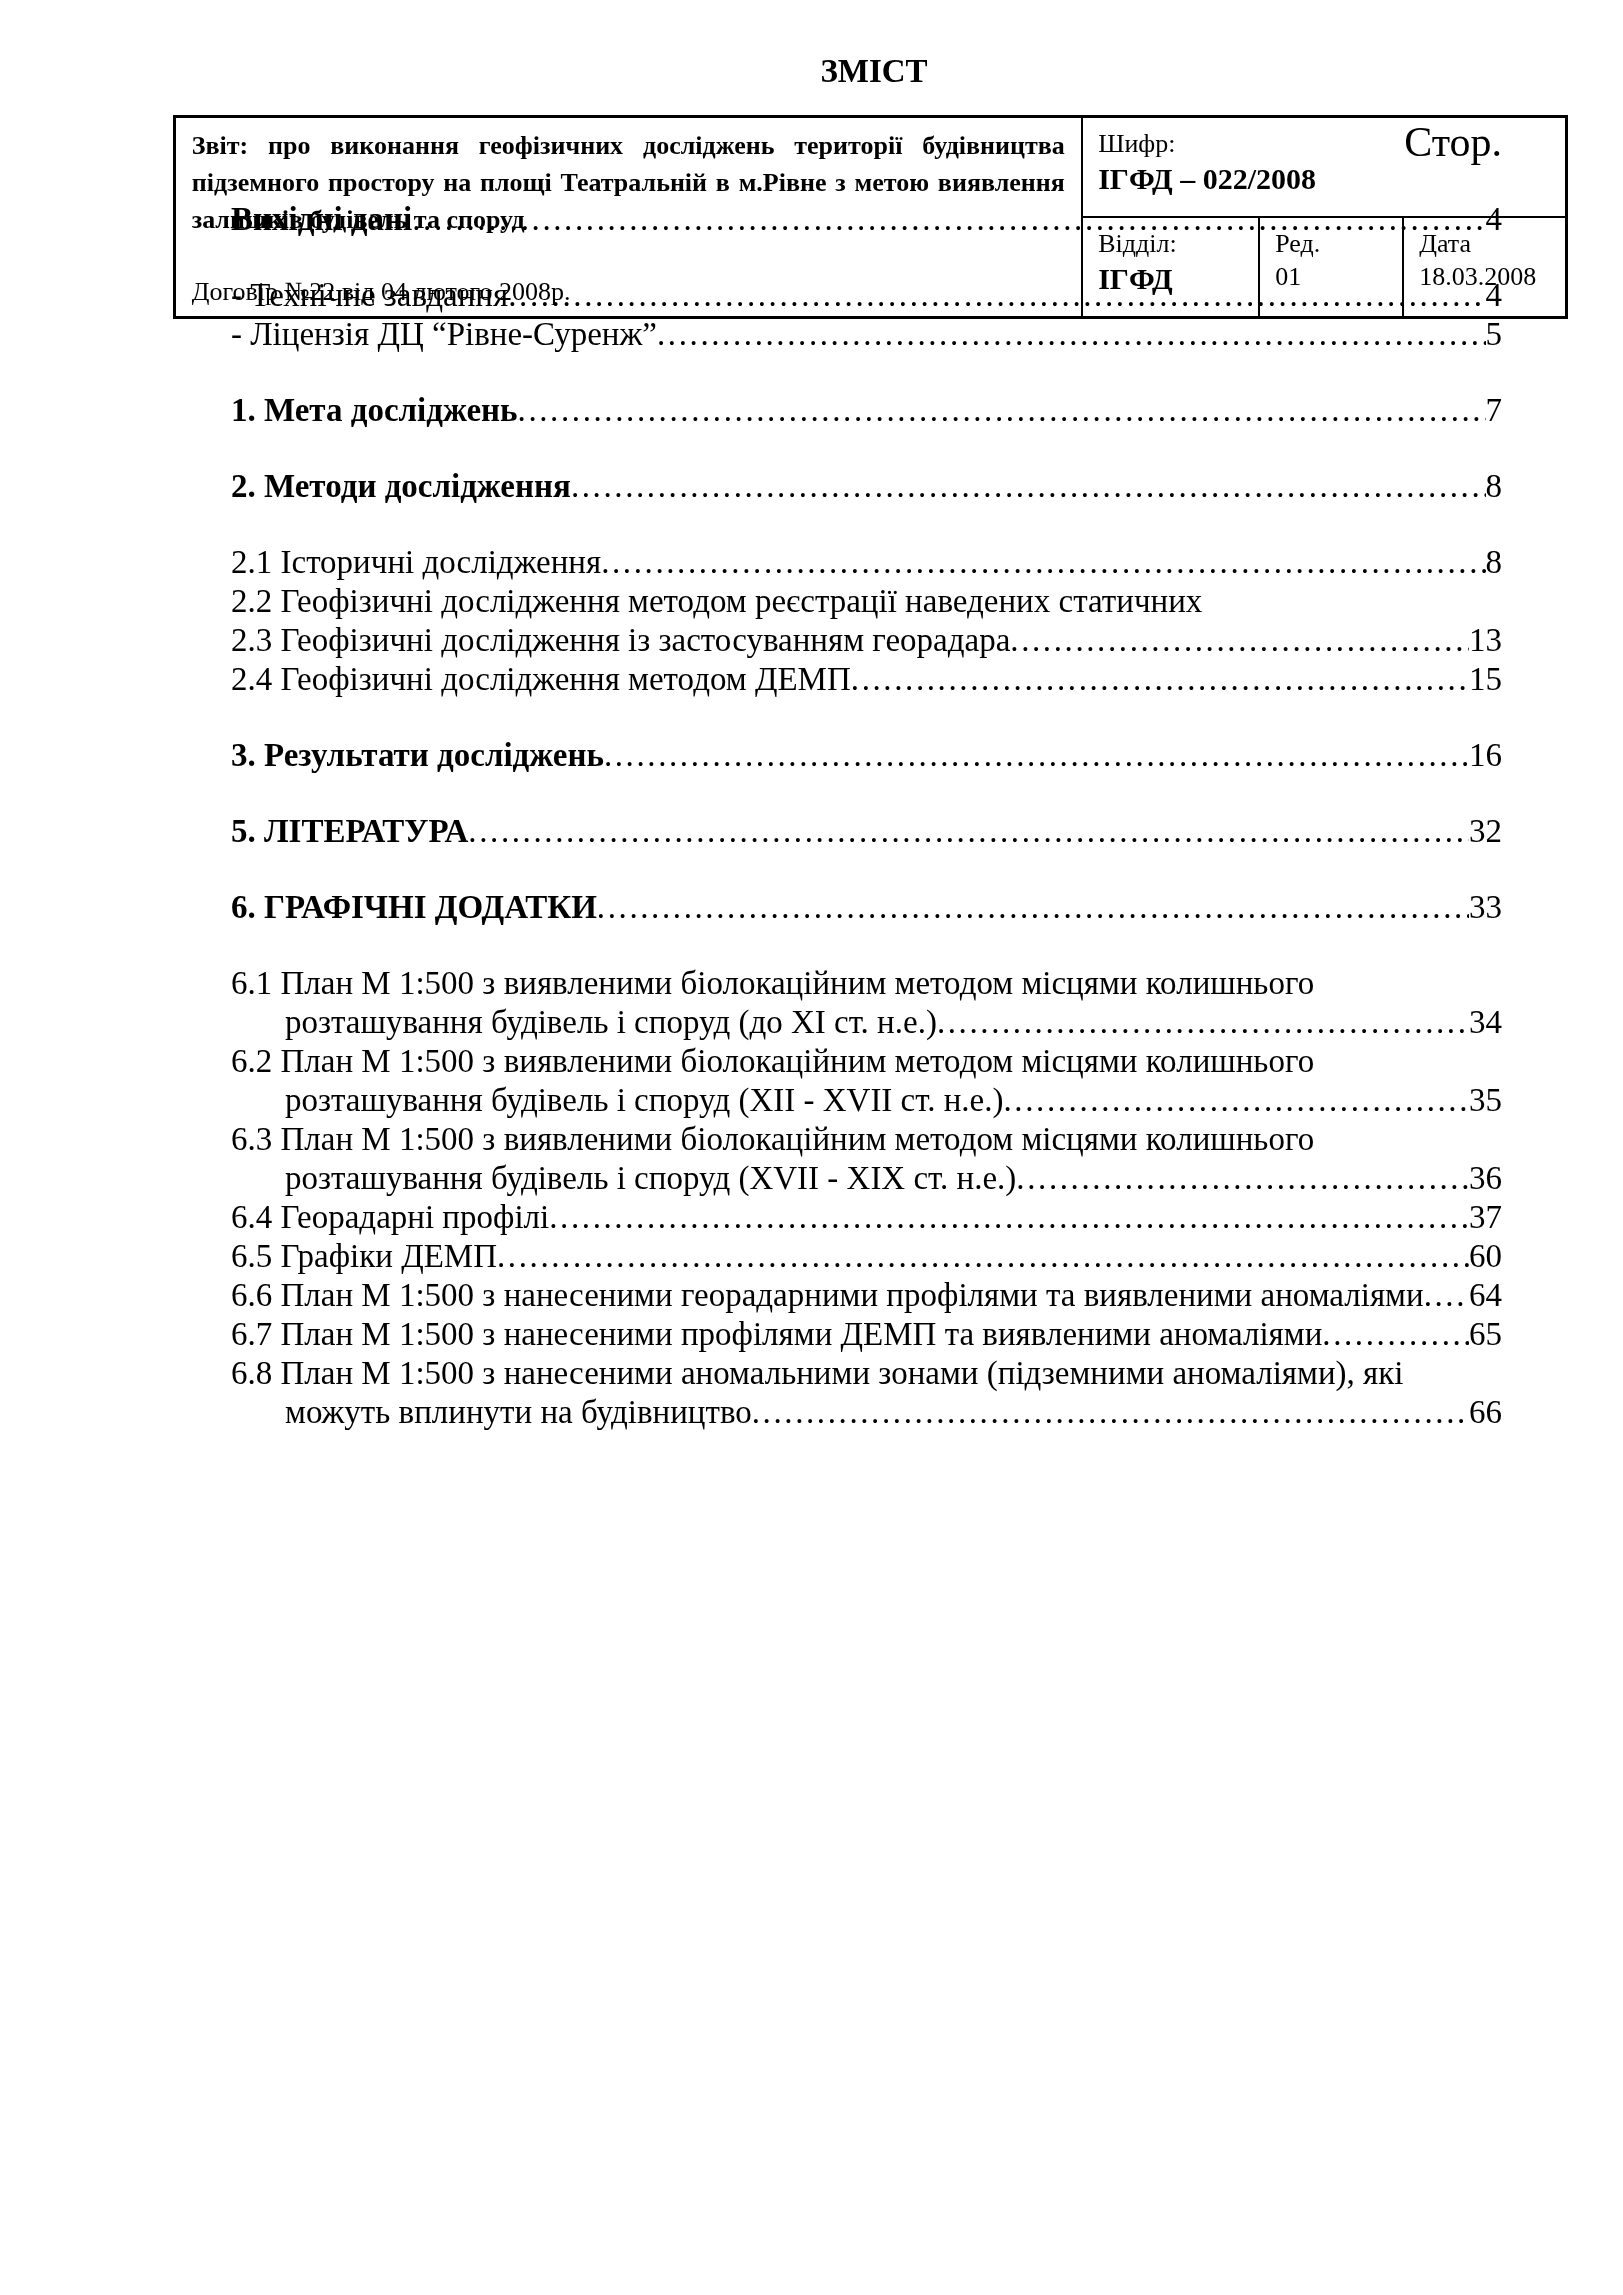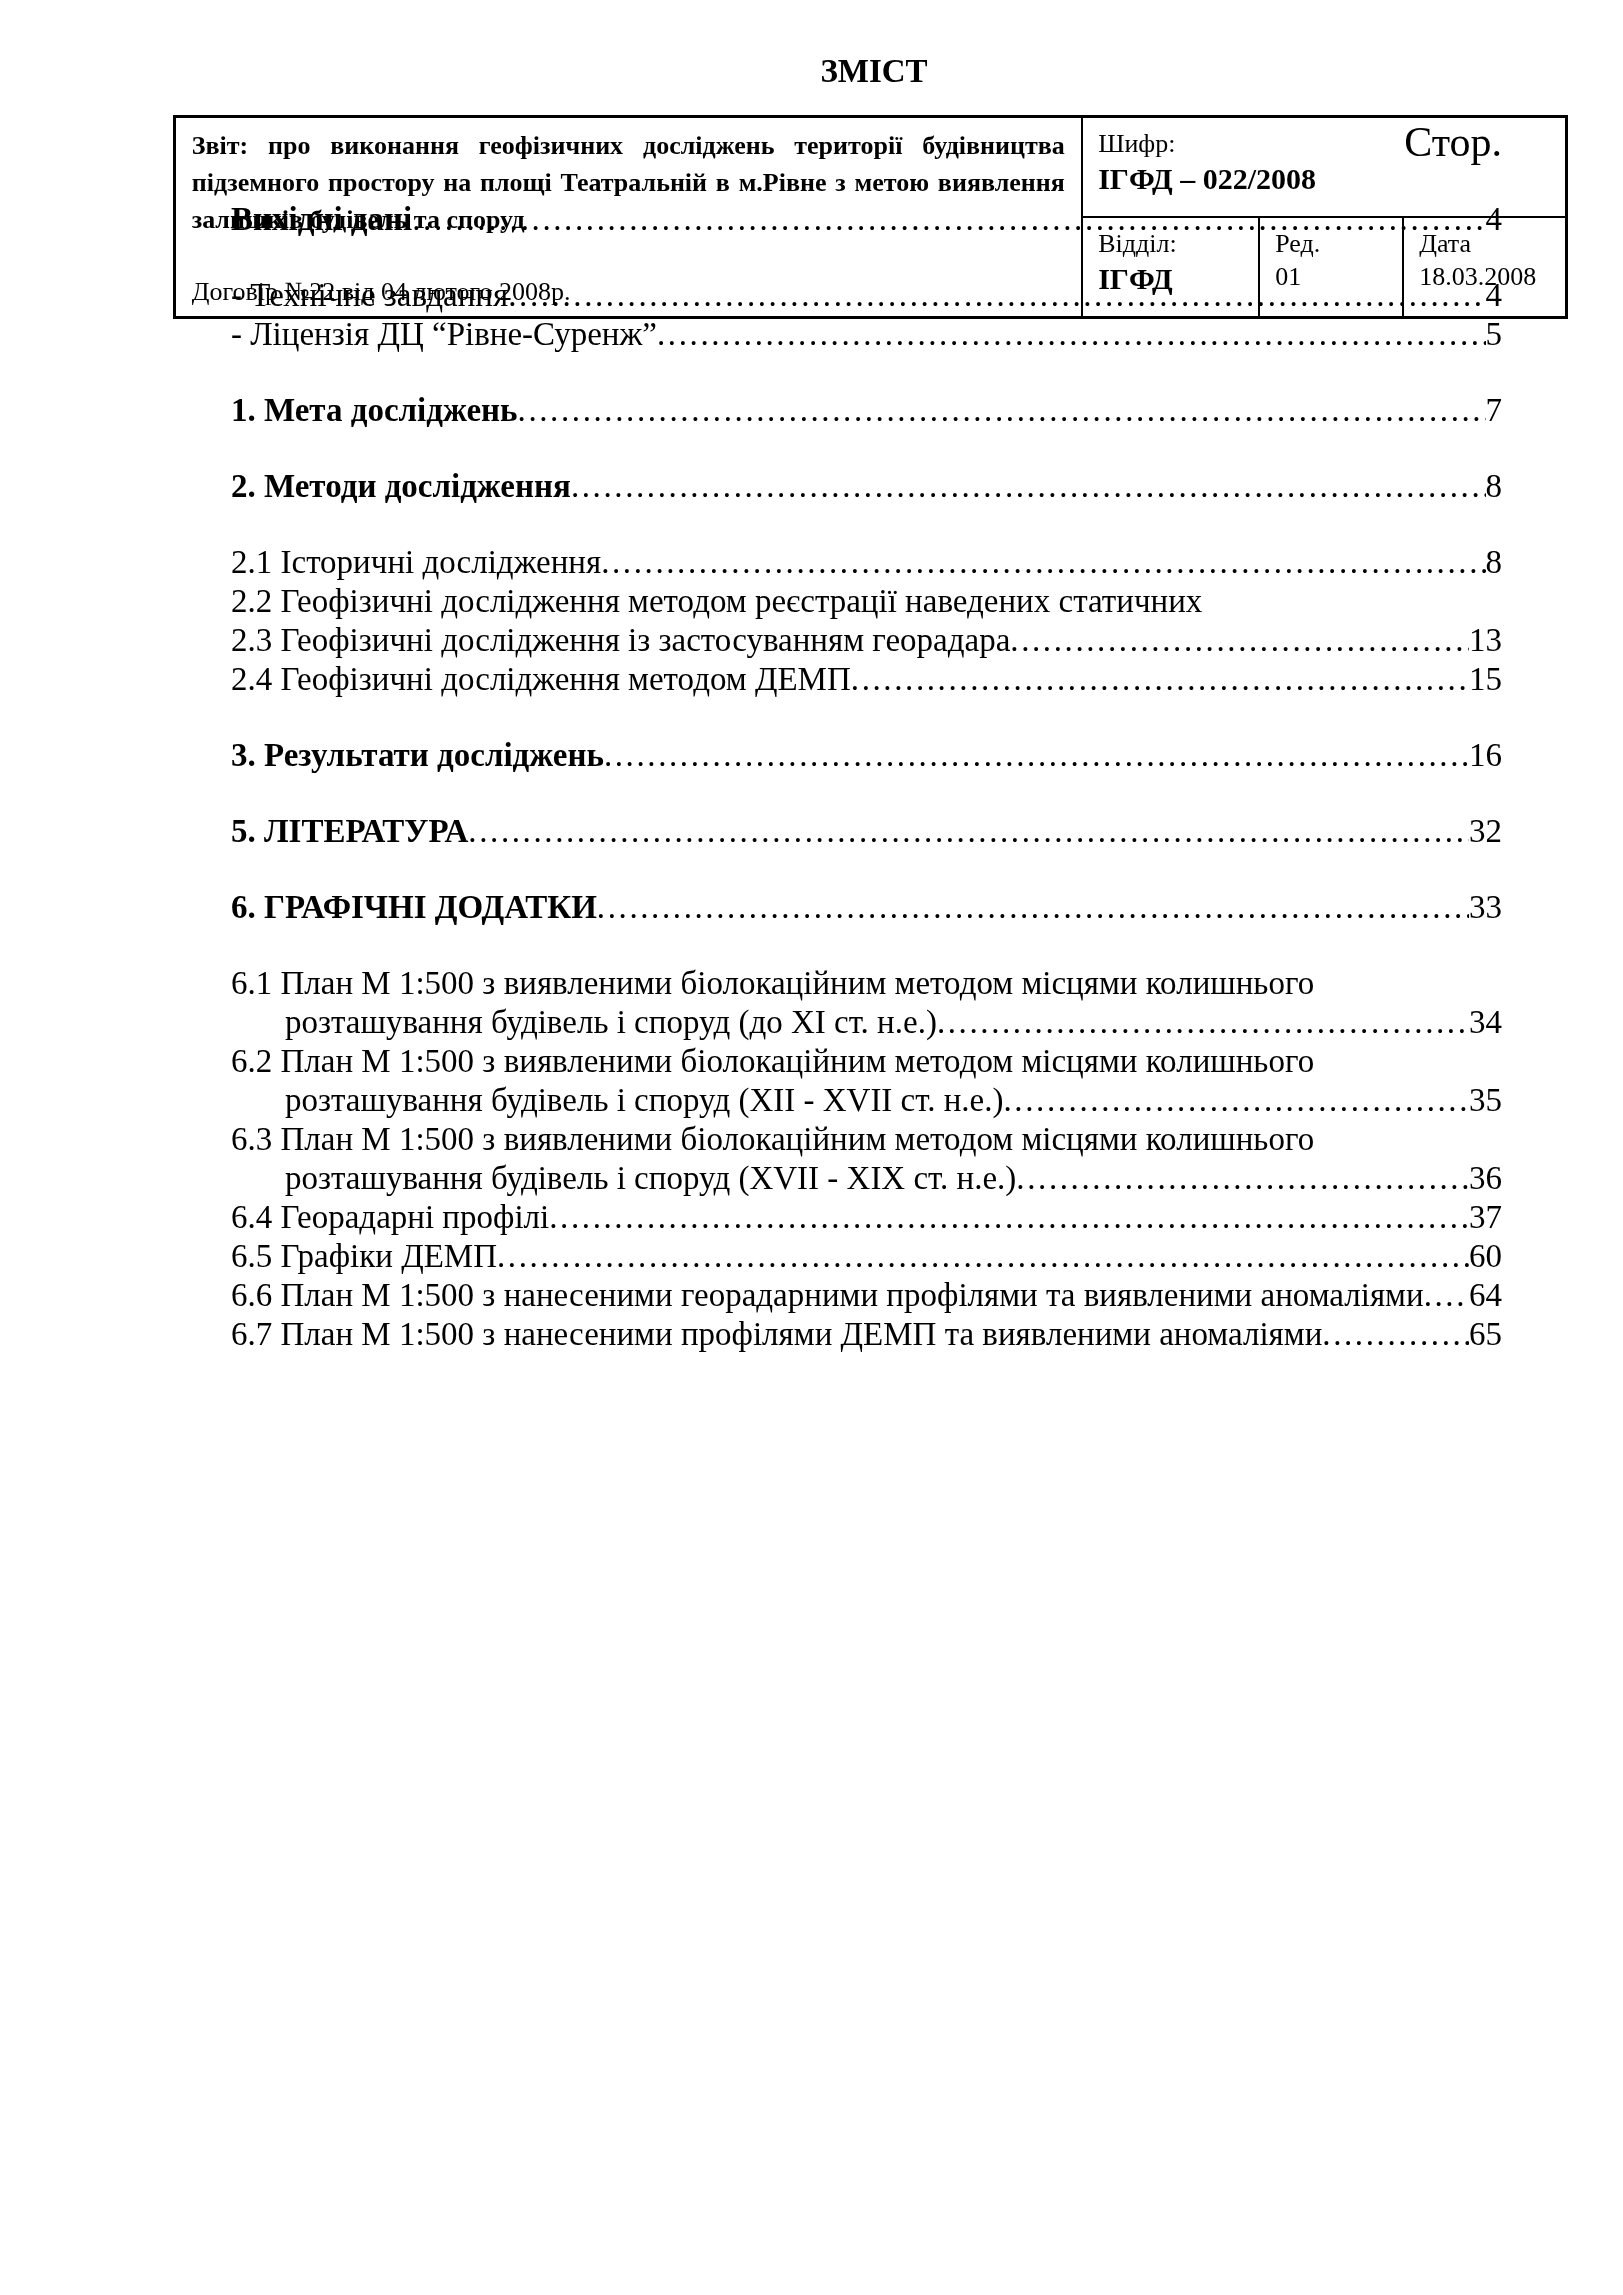--- a/index.html
+++ b/index.html
@@ -264,16 +264,26 @@
           <span class="pg">64</span>
         </div>
       </div>
       <div class="toc-entry">
         <div class="toc-line">
           <span class="lbl">6.7 План М 1:500 з нанесеними профілями ДЕМП та виявленими аномаліями</span>
           <span class="leader"></span>
           <span class="pg">65</span>
         </div>
       </div>
+      <div class="toc-entry">
+        <div class="toc-line">
+          <span class="lbl">6.8 План М 1:500 з нанесеними аномальними зонами (підземними аномаліями), які</span>
+        </div>
+        <div class="toc-line cont" style="padding-left: 54px;">
+          <span class="lbl">можуть вплинути на будівництво</span>
+          <span class="leader"></span>
+          <span class="pg">66</span>
+        </div>
+      </div>
     </div>
 
 </div>
 
 
 </body></html>

